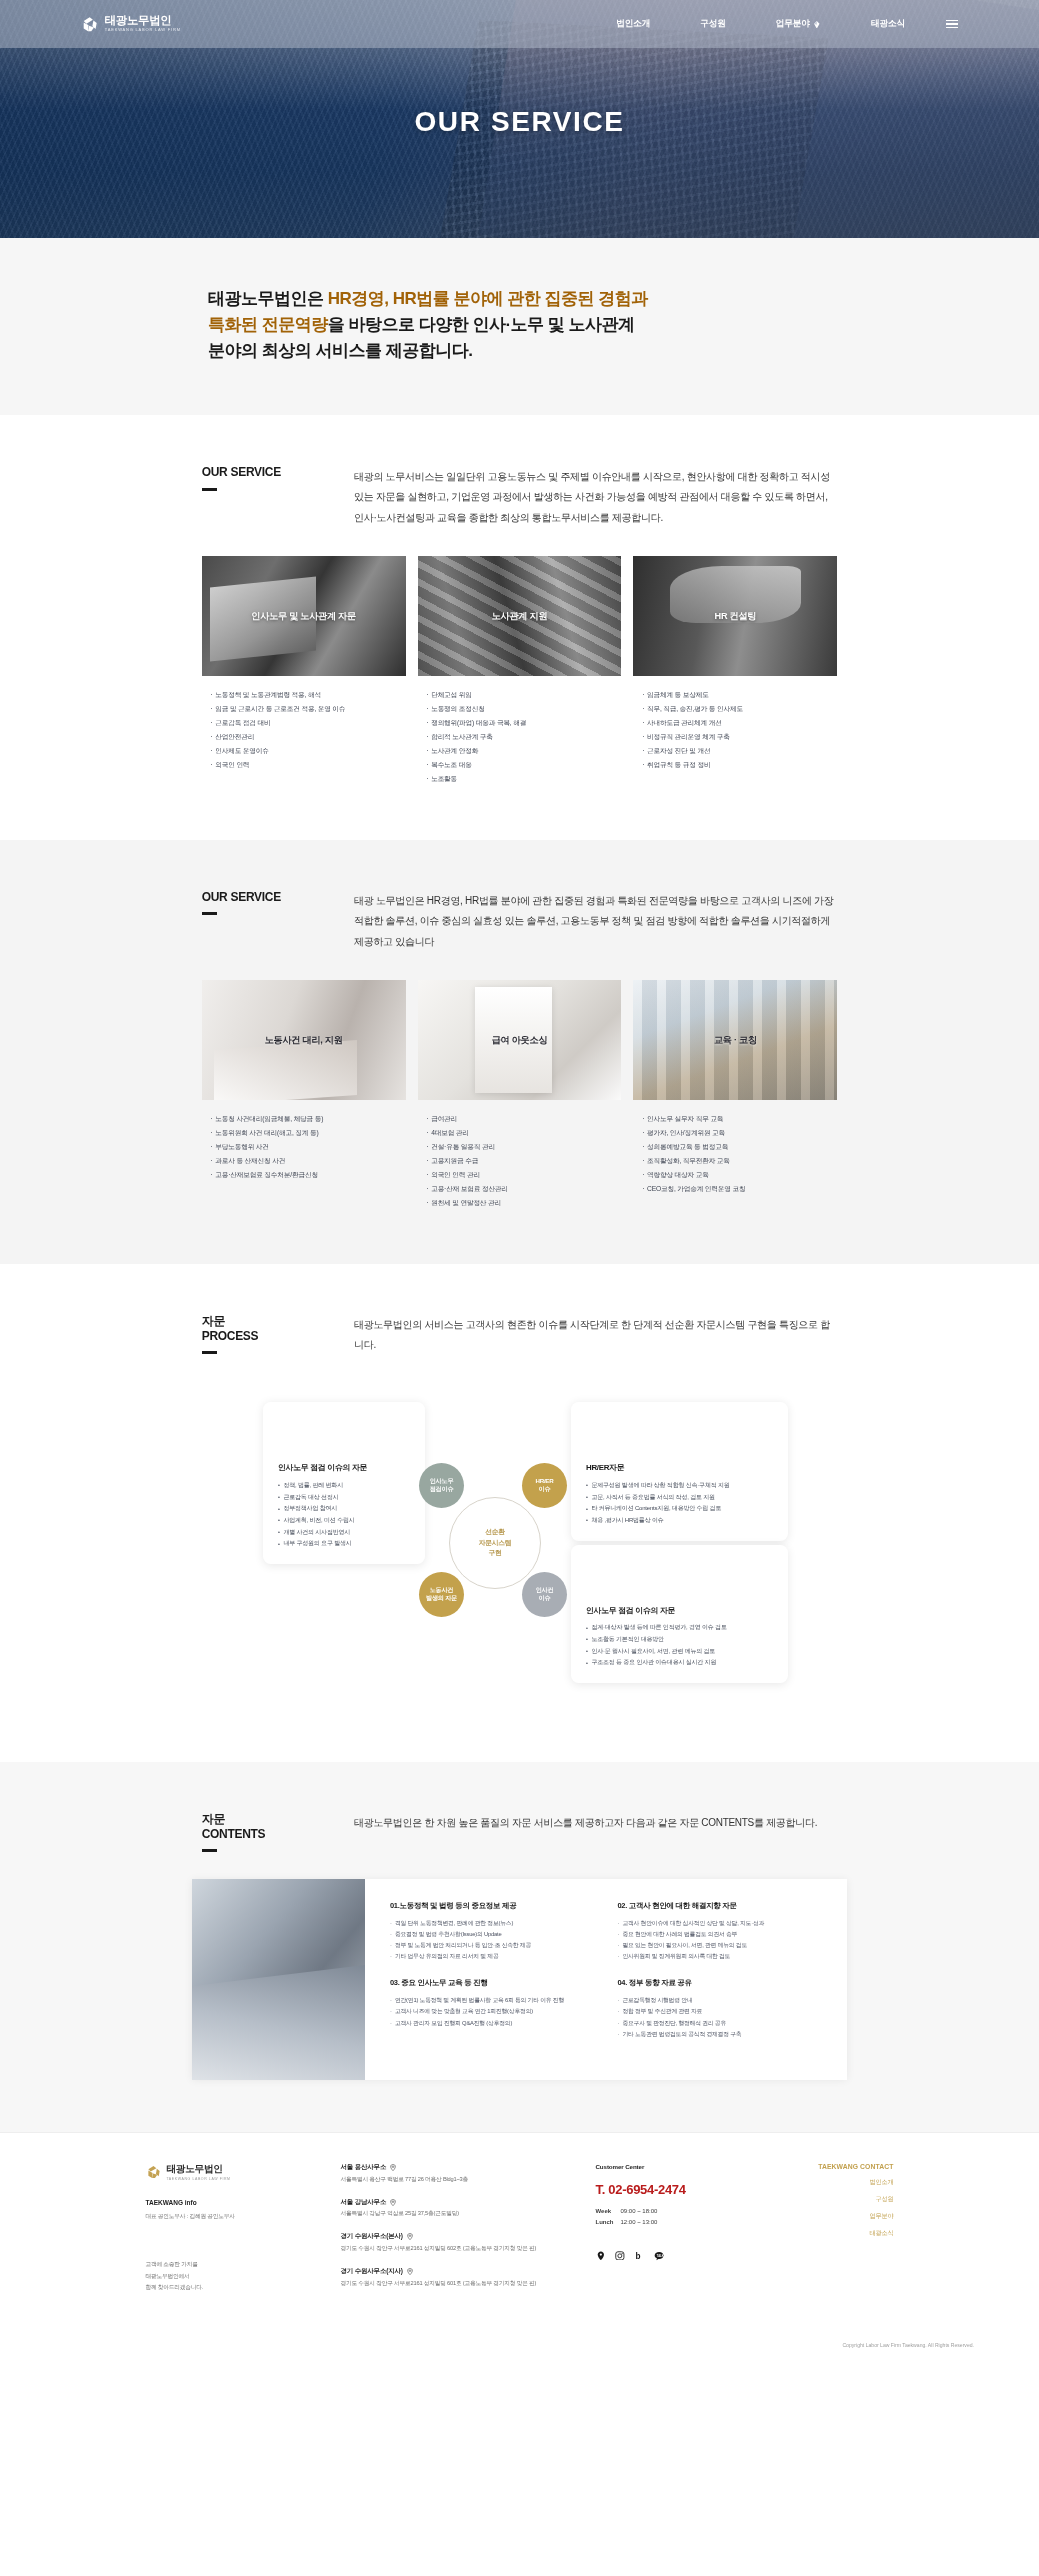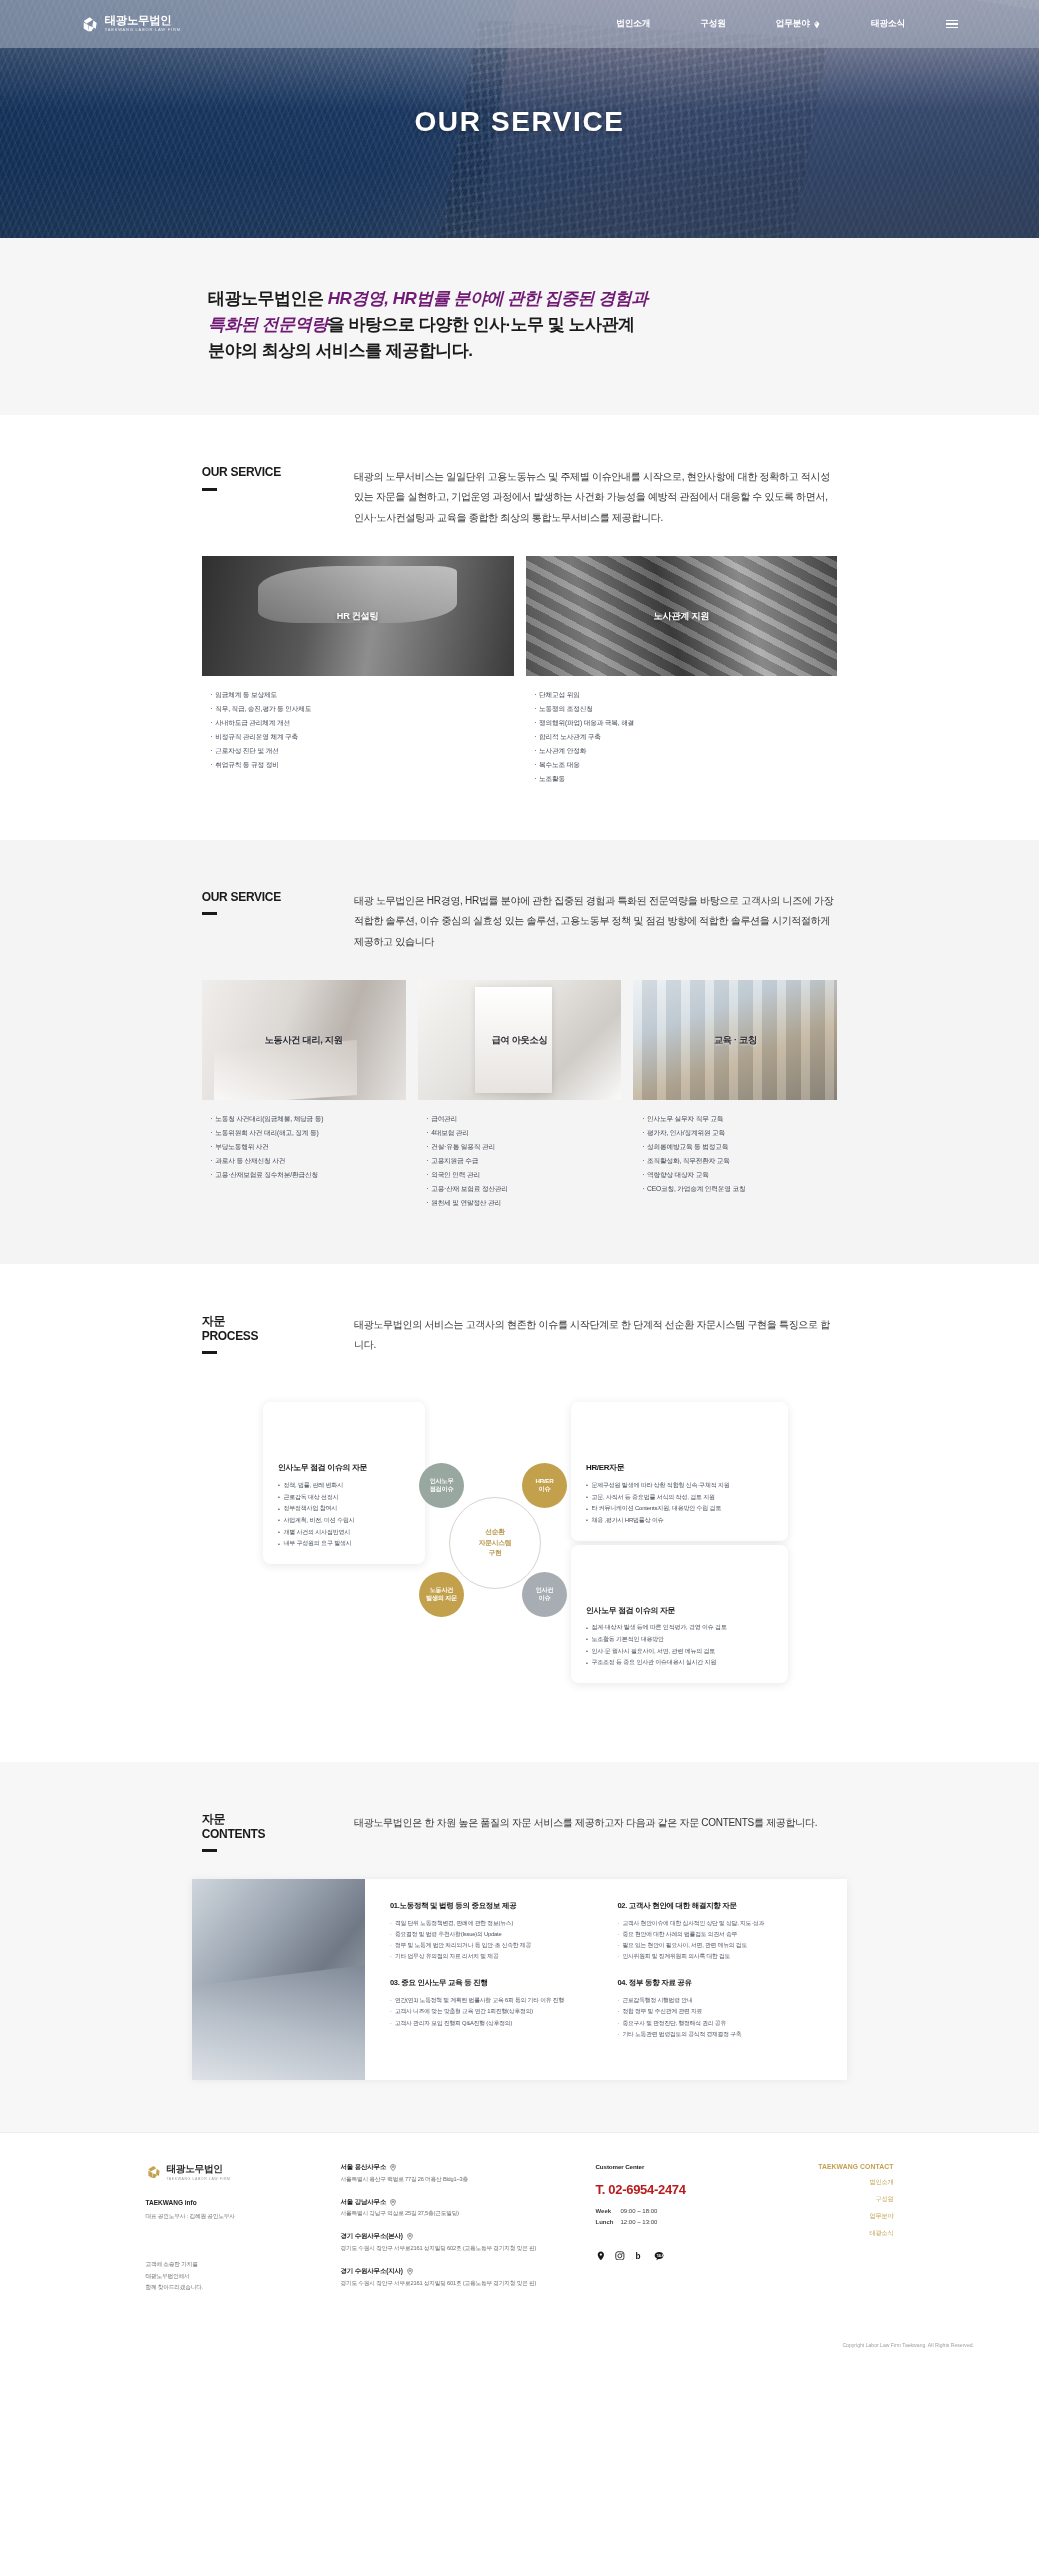--- a/index.html
+++ b/index.html
@@ -66,21 +66,21 @@
     color: #fff; font-size: 28px; font-weight: 700; letter-spacing: 1.6px;
     text-shadow: 0 1.1px 5.4px rgba(0,0,0,0.35); z-index: 5;
   }
 
   
   .intro { background: #f6f6f6; padding: 48px 0 52px; }
   .intro-inner { width: 655px; margin: 0 auto; padding-left: 16px; }
   .intro-line {
     font-size: 17px; font-weight: 700; line-height: 1.52; letter-spacing: -0.5px; color: #1a1a1a;
   }
-  .gold { color: #701a75; font-style: italic; }
+  .gold { color: #a16207; }
 
   
   .section { width: 655px; margin: 0 auto; }
   .band-white { background: #fff; padding: 50px 0 54px; }
   .band-grey  { background: #f4f4f4; padding: 50px 0 54px; }
   .band-lgrey { background: #f7f7f7; padding: 50px 0 52px; }
 
   .sec-head { display: flex; align-items: flex-start; gap: 0; }
   .sec-title-col { width: 162px; flex: 0 0 162px; padding-left: 9.7px; }
   .sec-title {
@@ -286,49 +286,63 @@
     <div class="section">
       <div class="sec-head">
         <div class="sec-title-col">
           <div class="sec-title">OUR SERVICE</div>
           <div class="sec-rule"></div>
         </div>
         <p class="sec-desc">태광의 노무서비스는 일일단위 고용노동뉴스 및 주제별 이슈안내를 시작으로, 현안사항에 대한 정확하고 적시성 있는 자문을 실현하고, 기업운영 과정에서 발생하는 사건화 가능성을 예방적 관점에서 대응할 수 있도록 하면서, 인사·노사컨설팅과 교육을 종합한 최상의 통합노무서비스를 제공합니다.</p>
       </div>
 
       <div class="cards">
-
         <div class="card">
           <div class="card-img">
-            <span class="ph ph-bw2"></span>
-            <span class="card-label">HR 컨설팅</span>
+            <span class="ph ph-bw1"></span>
+            <span class="card-label">인사노무 및 노사관계 자문</span>
           </div>
           <ul class="card-list">
-            <li>임금체계 등 보상제도</li>
-            <li>직무, 직급, 승진,평가 등 인사제도</li>
-            <li>사내하도급 관리체계 개선</li>
-            <li>비정규직 관리운영 체계 구축</li>
-            <li>근로자성 진단 및 개선</li>
-            <li>취업규칙 등 규정 정비</li>
+            <li>노동정책 및 노동관계법령 적용, 해석</li>
+            <li>임금 및 근로시간 등 근로조건 적용, 운영 이슈</li>
+            <li>근로감독 점검 대비</li>
+            <li>산업안전관리</li>
+            <li>인사제도 운영이슈</li>
+            <li>외국인 인력</li>
           </ul>
         </div>
 
         <div class="card">
           <div class="card-img">
             <span class="ph ph-bw3"></span>
             <span class="card-label">노사관계 지원</span>
           </div>
           <ul class="card-list">
             <li>단체교섭 위임</li>
             <li>노동쟁의 조정신청</li>
             <li>쟁의행위(파업) 대응과 극복, 해결</li>
             <li>합리적 노사관계 구축</li>
             <li>노사관계 안정화</li>
             <li>복수노조 대응</li>
             <li>노조활동</li>
+          </ul>
+        </div>
+
+        <div class="card">
+          <div class="card-img">
+            <span class="ph ph-bw2"></span>
+            <span class="card-label">HR 컨설팅</span>
+          </div>
+          <ul class="card-list">
+            <li>임금체계 등 보상제도</li>
+            <li>직무, 직급, 승진,평가 등 인사제도</li>
+            <li>사내하도급 관리체계 개선</li>
+            <li>비정규직 관리운영 체계 구축</li>
+            <li>근로자성 진단 및 개선</li>
+            <li>취업규칙 등 규정 정비</li>
           </ul>
         </div>
       </div>
     </div>
   </section>
 
   <section class="band-grey">
     <div class="section">
       <div class="sec-head">
         <div class="sec-title-col">

